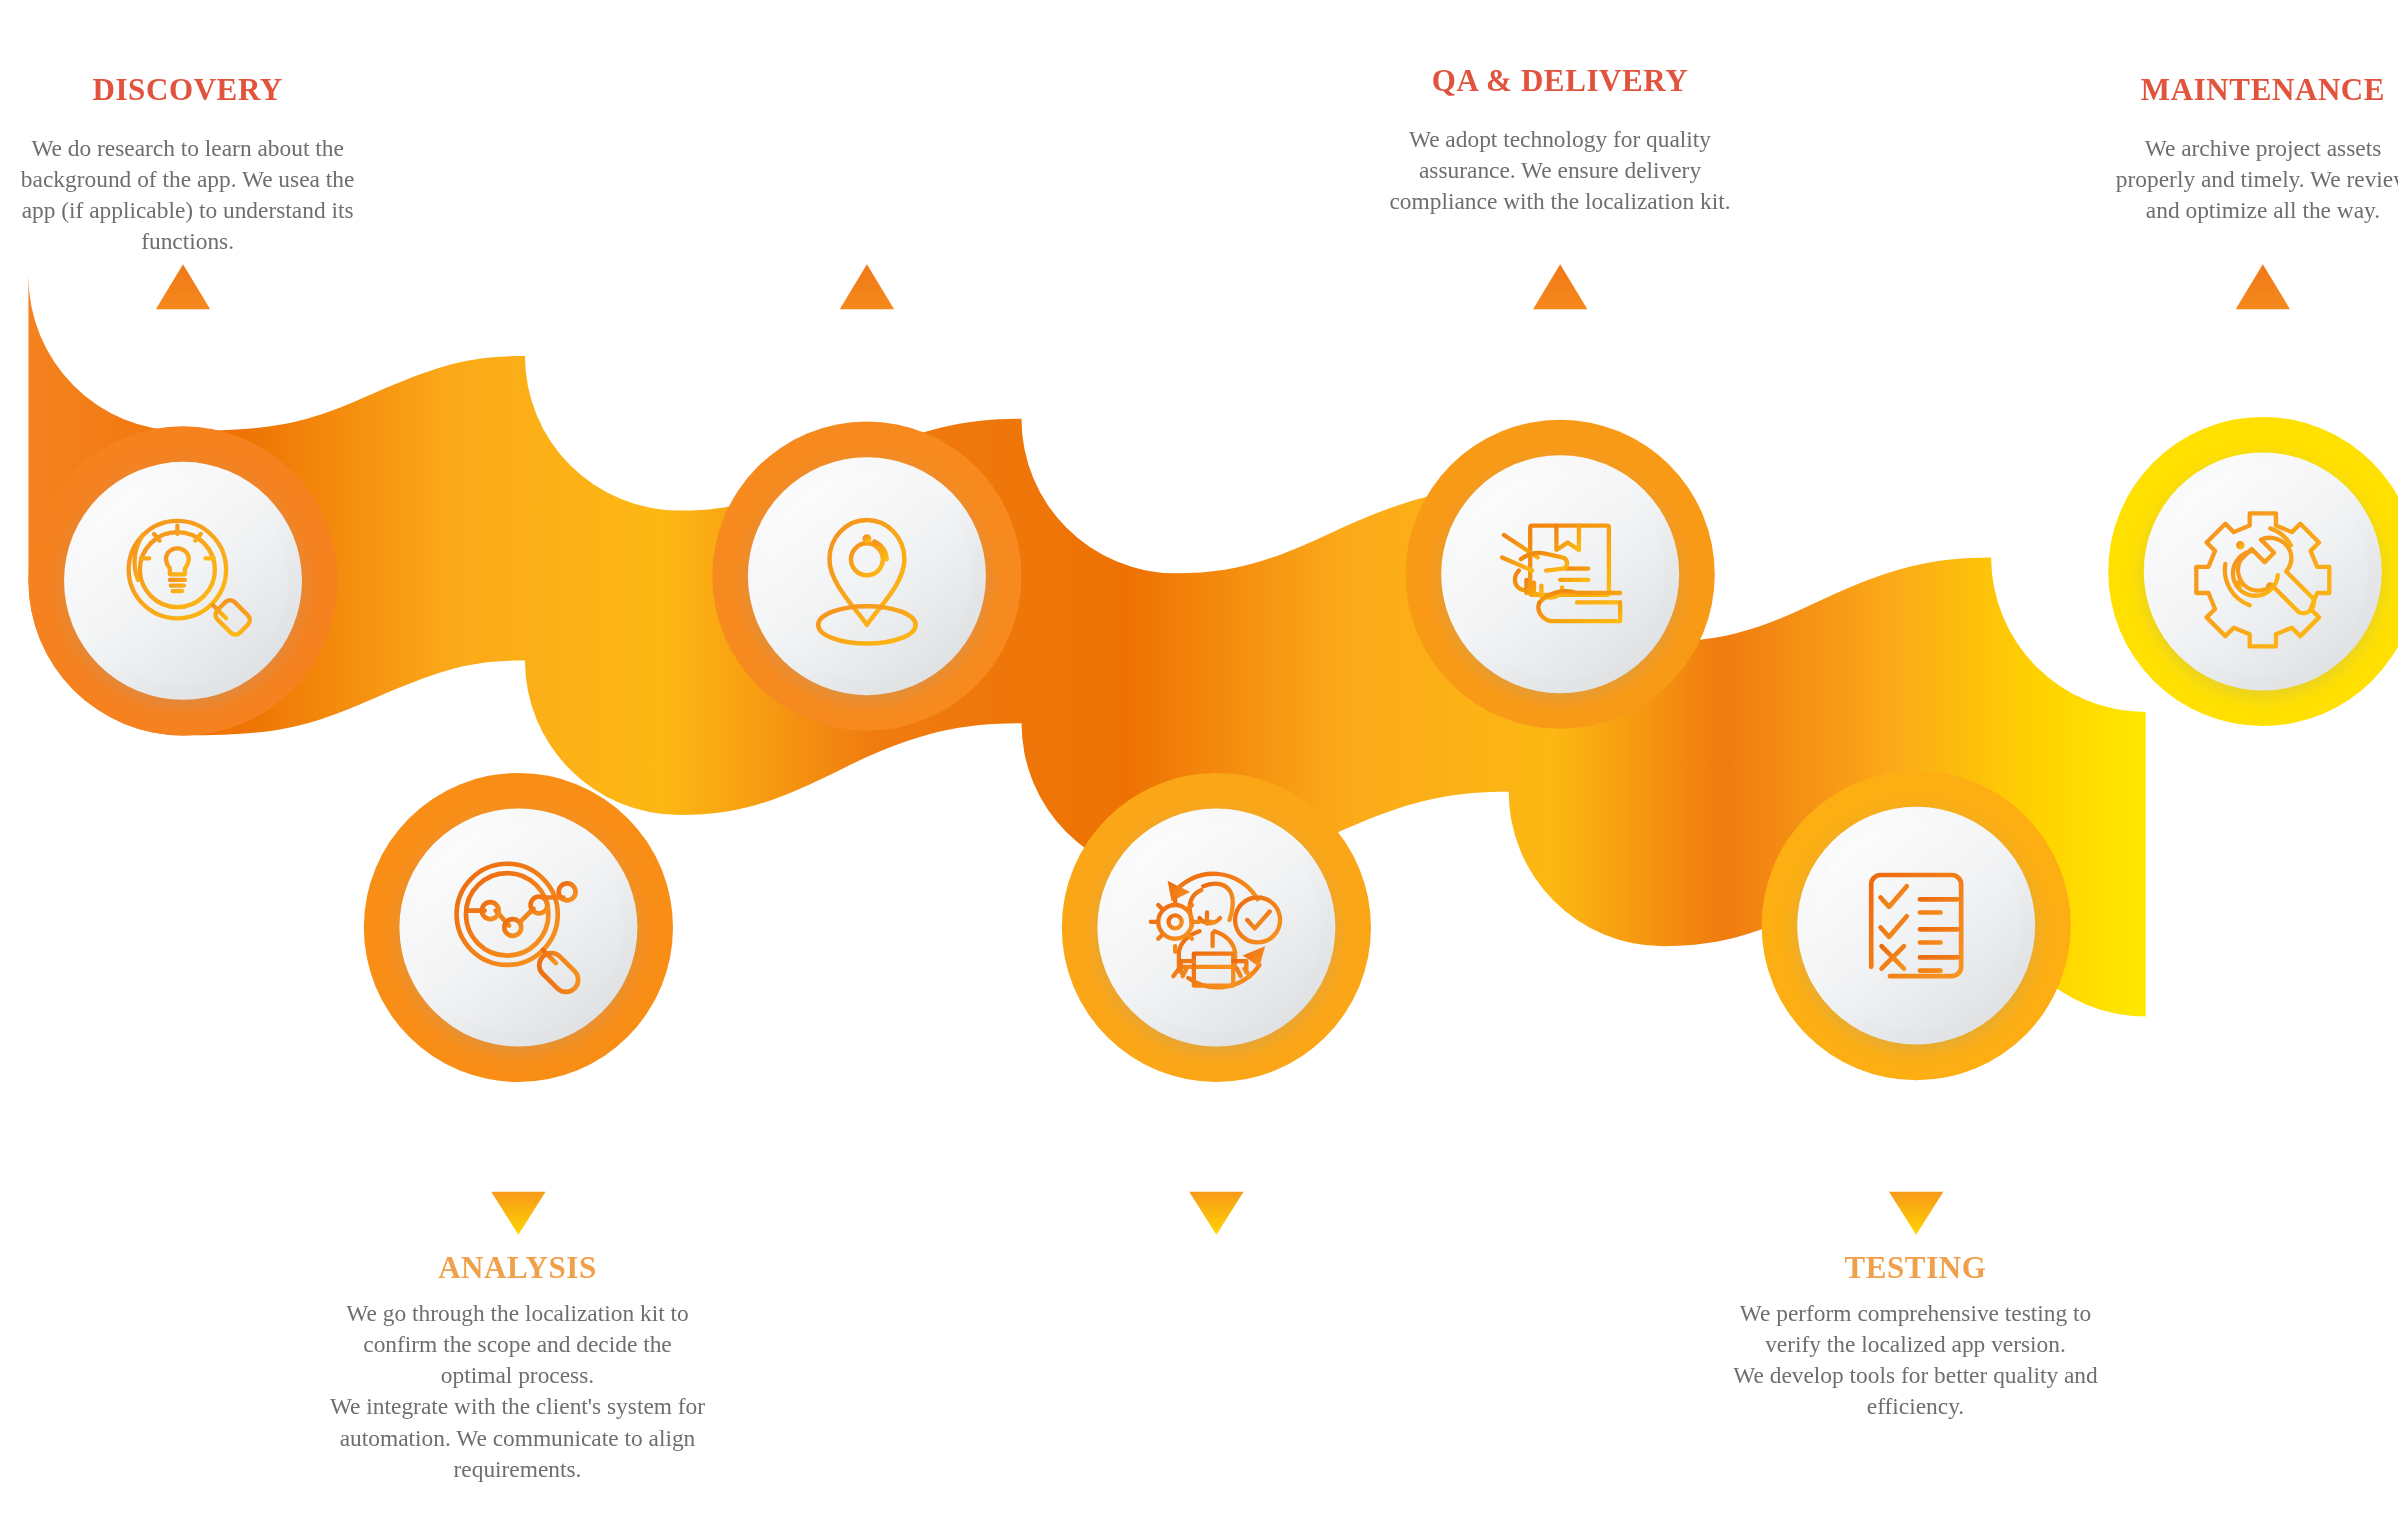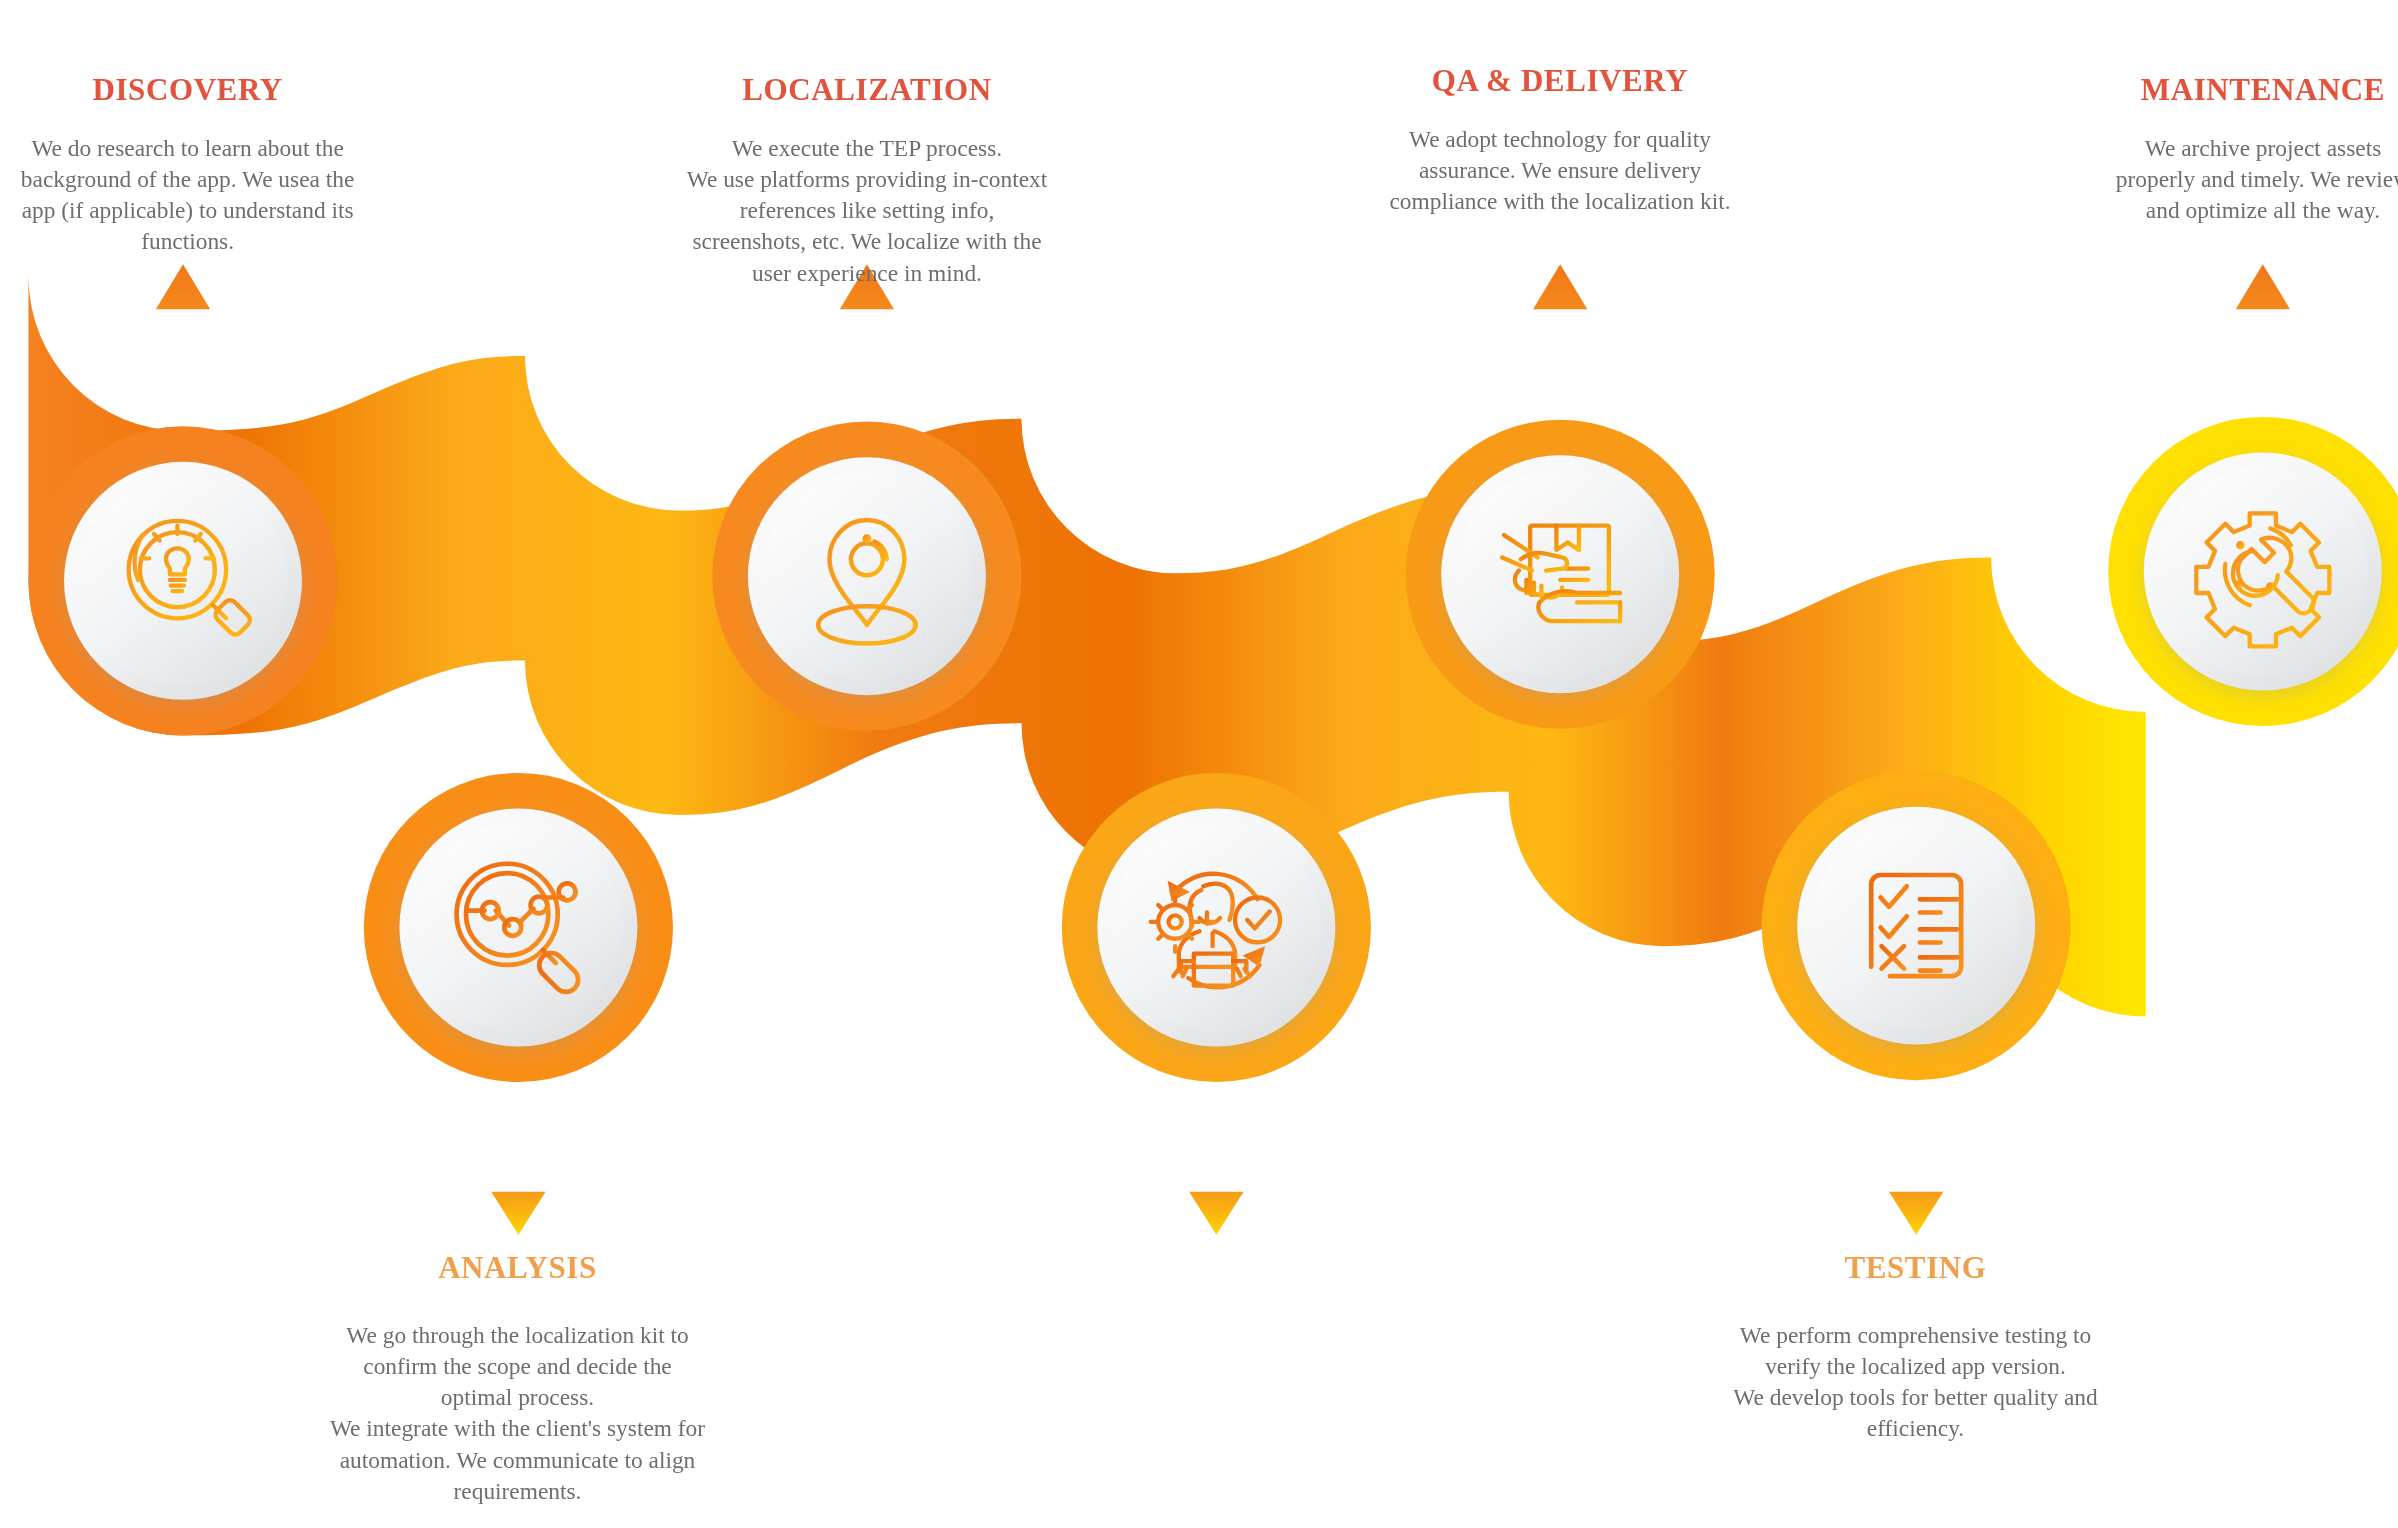--- a/index.html
+++ b/index.html
@@ -44,21 +44,21 @@
   .title-top { color: #E1533D; }
   .title-bottom { color: #F0A04B; }
   .step-desc {
     font-size: 23.4px;
     line-height: 1.33;
     color: #6E6E6E;
     margin: 0;
     white-space: pre-line;
   }
   .top-block { }
-  .bottom-block .step-title { margin-bottom: 35px; }
+  .bottom-block .step-title { margin-bottom: 13px; }
 </style>
 </head>
 <body>
 
 <div id="stage">
 
   <svg id="diagram-layer" viewBox="0 0 2560 1631" xmlns="http://www.w3.org/2000/svg">
     <defs>
 
       <linearGradient id="ribbonGrad" x1="0" y1="0" x2="1" y2="0">
@@ -310,28 +310,20 @@
   </svg>
 
   <div class="text-block top-block" style="left:-9.4px; top:73px; width:394px;">
     <div class="step-title title-top">DISCOVERY</div>
     <div class="step-desc">We do research to learn about the
 background of the app. We usea the
 app (if applicable) to understand its
 functions.</div>
   </div>
 
-  <div class="text-block top-block" style="left:670px; top:73px; width:394px;">
-    <div class="step-title title-top">LOCALIZATION</div>
-    <div class="step-desc">We execute the TEP process.
-We use platforms providing in-context
-references like setting info,
-screenshots, etc. We localize with the
-user experience in mind.</div>
-  </div>
 
   <div class="text-block top-block" style="left:1363px; top:64px; width:394px;">
     <div class="step-title title-top">QA &amp; DELIVERY</div>
     <div class="step-desc">We adopt technology for quality
 assurance. We ensure delivery
 compliance with the localization kit.</div>
   </div>
 
   <div class="text-block top-block" style="left:2066px; top:73px; width:394px;">
     <div class="step-title title-top">MAINTENANCE</div>

